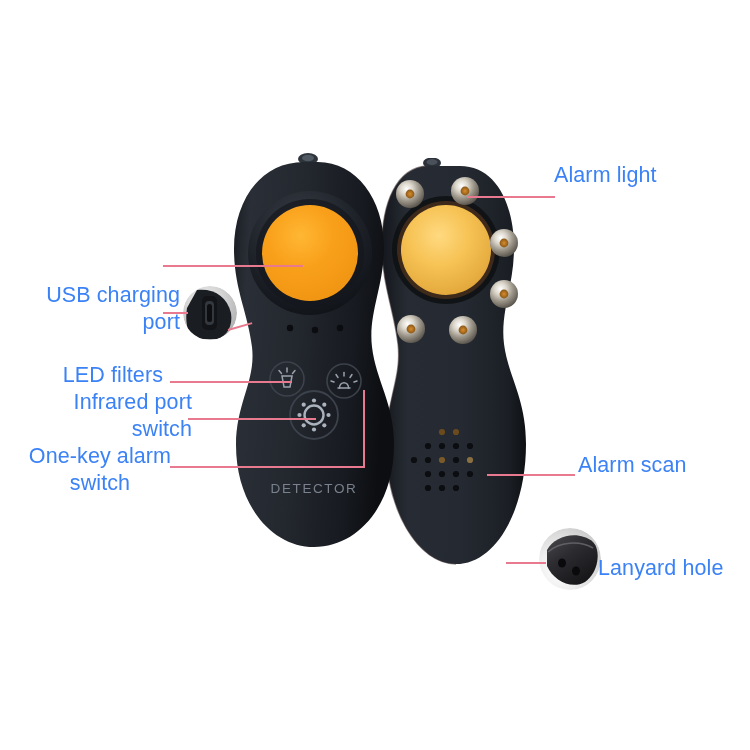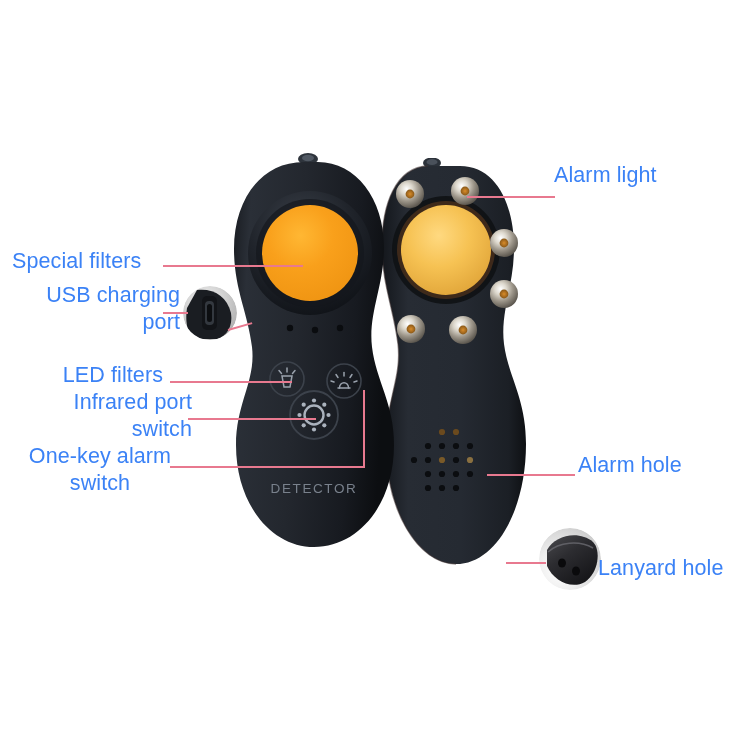--- a/index.html
+++ b/index.html
@@ -288,29 +288,28 @@
 
   <div class="lead" style="left: 170px; top: 466px; width: 195px; background: rgb(232, 121, 143);"></div>
   <div class="lead v" style="left: 363px; top: 390px; height: 78px; background: rgb(232, 121, 143);"></div>
 
   <div class="lead" style="left: 467px; top: 196px; width: 88px; background: rgb(232, 121, 143);"></div>
 
   <div class="lead" style="left: 487px; top: 474px; width: 88px; background: rgb(232, 121, 143);"></div>
 
   <div class="lead" style="left: 506px; top: 562px; width: 40px; background: rgb(232, 121, 143);"></div>
 
-  <div class="label l" id="co-special-filters" style="left: 12px; top: 248px; width: 160px; text-align: left;"><div>Special filters</div></div>
 
   <div class="label r" id="co-usb-charging-port" style="left: 8px; top: 282px; width: 172px; text-align: right;"><div>USB charging</div><div>port</div></div>
 
   <div class="label r" id="co-led-switch" style="left: 20px; top: 362px; width: 143px; text-align: right;"><div>LED filters</div></div>
 
   <div class="label r" id="co-infrared-scan-switch" style="left: 20px; top: 389px; width: 172px; text-align: right;"><div>Infrared port</div><div>switch</div></div>
 
   <div class="label r" id="co-one-key-alarm-switch" style="left: 10px; top: 443px; width: 180px; text-align: center;"><div>One-key alarm</div><div>switch</div></div>
 
   <div class="label l" id="co-alarm-light-ring" style="left: 554px; top: 162px; width: 180px; text-align: left;"><div>Alarm light</div></div>
 
-  <div class="label l" id="co-alarm-horn" style="left: 578px; top: 452px; width: 160px; text-align: left;"><div>Alarm hole</div></div>
+  <div class="label l" id="co-alarm-horn" style="left: 578px; top: 452px; width: 160px; text-align: left;"><div>Alarm scan</div></div>
 
   <div class="label l" id="co-lanyard-hole" style="left: 598px; top: 555px; width: 170px; text-align: left;"><div>Lanyard hole</div></div>
 
 </div>
 
 </body></html>

